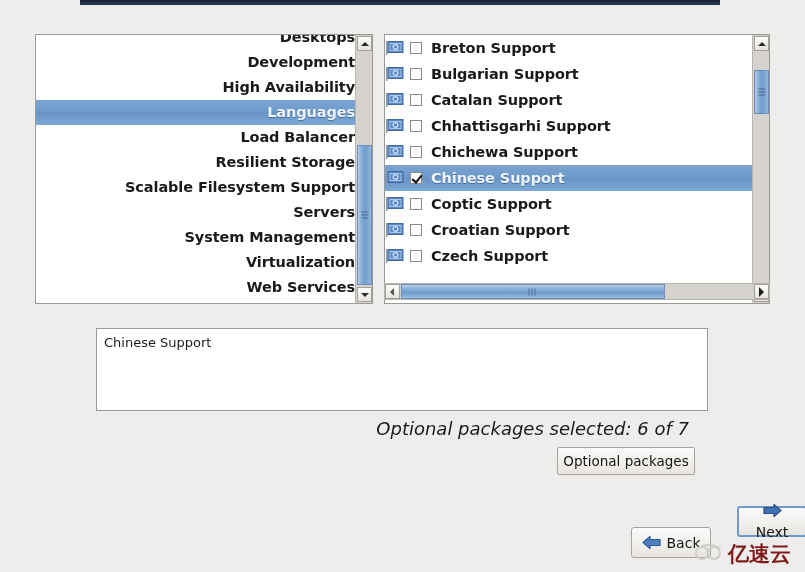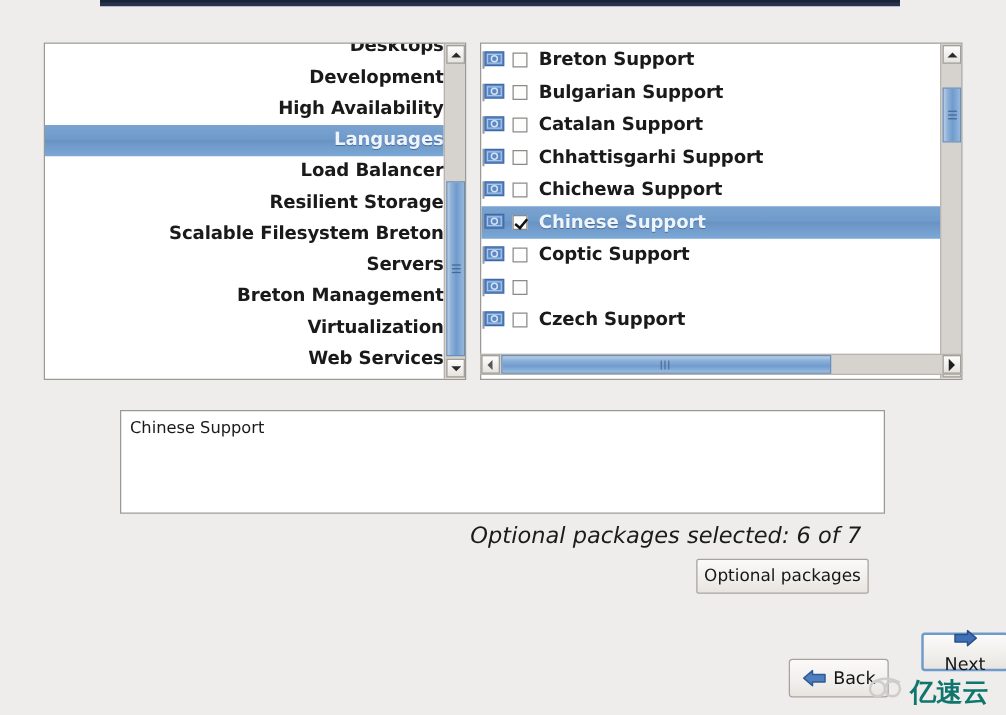--- a/index.html
+++ b/index.html
@@ -290,23 +290,23 @@
     border-radius: 3px;
     flex-direction: column;
   }
   .arrow-svg { display: block; }
 
   
   .watermark {
     position: absolute;
     left: 694px; top: 540px;
     display: flex;
-    align-items: flex-start;
+    align-items: center;
     gap: 4px;
-    color: #0f766e;
+    color: #7f1d1d;
     font-size: 21px;
     font-weight: bold;
     pointer-events: none;
   }
 </style>
 </head>
 <body>
 
 <div class="top-strip">
   <div class="bluebar"></div>
@@ -315,23 +315,23 @@
 <div class="panels">
 
   <div class="group-panel">
     <div class="group-list" id="group-list">
         <div class="group-row"><span>Desktops</span></div>
         <div class="group-row"><span>Development</span></div>
         <div class="group-row"><span>High Availability</span></div>
         <div class="group-row selected"><span>Languages</span></div>
         <div class="group-row"><span>Load Balancer</span></div>
         <div class="group-row"><span>Resilient Storage</span></div>
-        <div class="group-row"><span>Scalable Filesystem Breton</span></div>
+        <div class="group-row"><span>Scalable Filesystem Support</span></div>
         <div class="group-row"><span>Servers</span></div>
-        <div class="group-row"><span>Breton Management</span></div>
+        <div class="group-row"><span>System Management</span></div>
         <div class="group-row"><span>Virtualization</span></div>
         <div class="group-row"><span>Web Services</span></div>
       </div>
     <div class="vscroll">
       <div class="sb-btn up">
           <span class="arr"></span>
         </div>
       <div class="sb-thumb" style="top:110px;height:140px;">
         <span class="grip">
             <i></i>
@@ -418,20 +418,21 @@
           <span class="pkg-label">Coptic Support</span>
         </div>
         <div class="pkg-row">
           <span class="flag-icon"><svg width="20" height="16" viewBox="0 0 20 16">
               <rect x="1" y="1" width="1.6" height="14" fill="#8d9bad"></rect>
               <rect x="3" y="1.5" width="15" height="11" fill="#5b87c4" stroke="#3f6aa6" stroke-width="1"></rect>
               <rect x="5" y="3.5" width="11" height="7" fill="none" stroke="#a9c6e6" stroke-width="1"></rect>
               <circle cx="10.5" cy="7" r="2.4" fill="none" stroke="#d3e3f4" stroke-width="1.2"></circle>
             </svg></span>
           <span class="cbox"></span>
+          <span class="pkg-label">Croatian Support</span>
         </div>
         <div class="pkg-row">
           <span class="flag-icon"><svg width="20" height="16" viewBox="0 0 20 16">
               <rect x="1" y="1" width="1.6" height="14" fill="#8d9bad"></rect>
               <rect x="3" y="1.5" width="15" height="11" fill="#5b87c4" stroke="#3f6aa6" stroke-width="1"></rect>
               <rect x="5" y="3.5" width="11" height="7" fill="none" stroke="#a9c6e6" stroke-width="1"></rect>
               <circle cx="10.5" cy="7" r="2.4" fill="none" stroke="#d3e3f4" stroke-width="1.2"></circle>
             </svg></span>
           <span class="cbox"></span>
           <span class="pkg-label">Czech Support</span>

